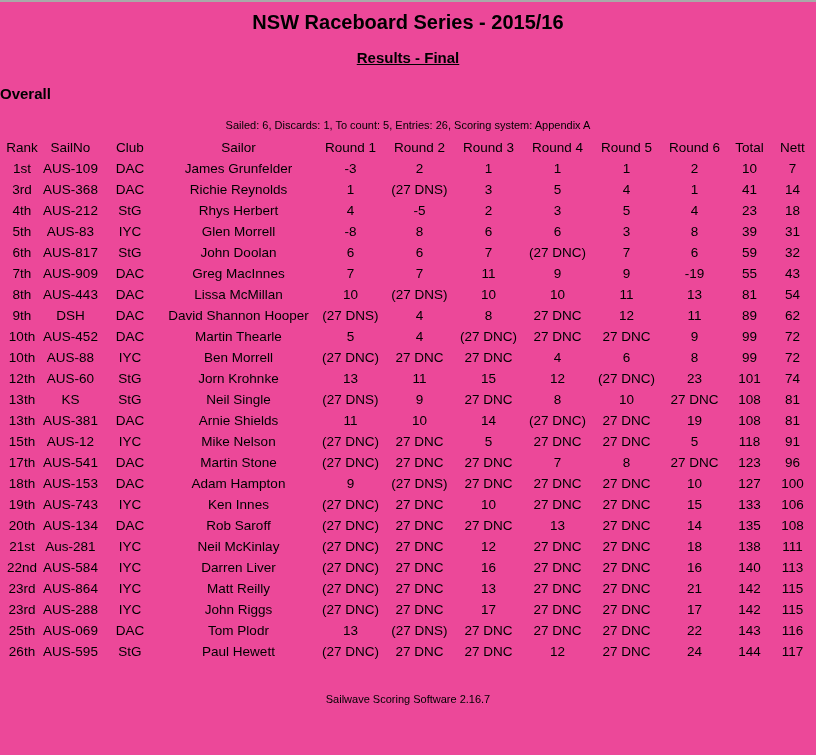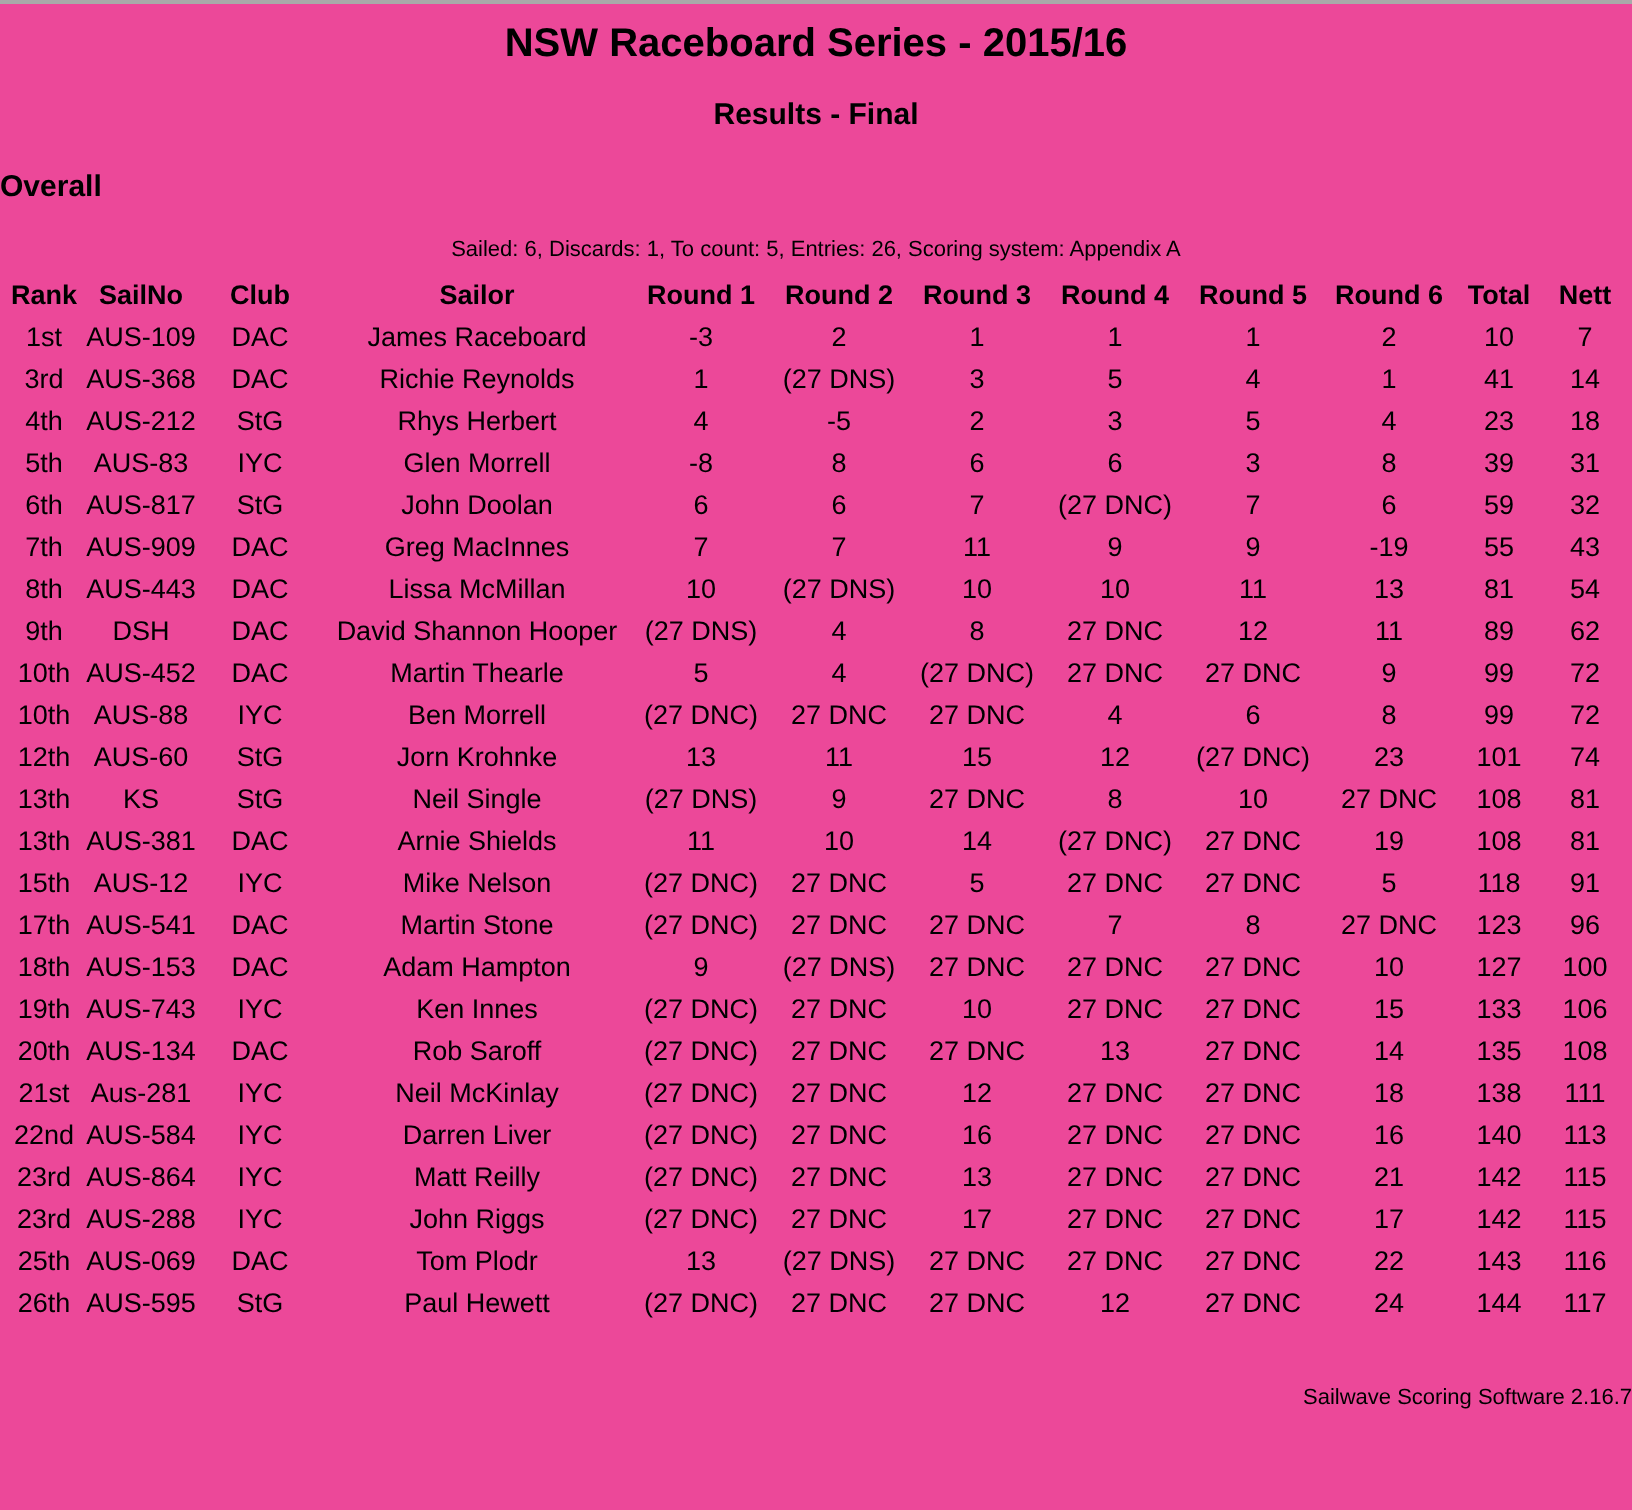--- a/index.html
+++ b/index.html
@@ -26,20 +26,21 @@
     text-align: center;
     margin: 9px 0 0 0;
     line-height: 23px;
   }
   h2.subtitle {
     font-size: 15px;
     font-weight: bold;
     text-align: center;
     margin: 15px 0 0 0;
     line-height: 17px;
+    text-decoration: underline;
   }
   h2.section {
     font-size: 15px;
     font-weight: bold;
     text-align: left;
     margin: 19px 0 0 0;
     line-height: 17px;
   }
   p.summary {
     font-size: 11px;
@@ -48,38 +49,38 @@
     line-height: 13px;
   }
   table.results {
     border-collapse: collapse;
     table-layout: fixed;
     width: 812px;
     margin: 4px 0 0 2px;
   }
   table.results th {
     font-size: 13.5px;
-    font-weight: bold;
+    font-weight: normal;
     text-align: center;
     padding: 0;
     height: 22px;
     white-space: nowrap;
     overflow: hidden;
   }
   table.results td {
     font-size: 13.5px;
     text-align: center;
     padding: 0;
     height: 21px;
     white-space: nowrap;
     overflow: hidden;
   }
   p.footer {
     font-size: 11px;
-    text-align: right;
+    text-align: center;
     margin: 31px 0 0 0;
     line-height: 13px;
   }
 </style>
 </head>
 <body>
 
 <div class="page">
 
   <div class="top-strip" style="background: rgb(169, 169, 169);"></div>
@@ -121,21 +122,21 @@
           <th>Round 6</th>
           <th>Total</th>
           <th>Nett</th>
         </tr>
     </thead>
     <tbody>
         <tr>
           <td>1st</td>
           <td>AUS-109</td>
           <td>DAC</td>
-          <td>James Raceboard</td>
+          <td>James Grunfelder</td>
           <td>-3</td>
           <td>2</td>
           <td>1</td>
           <td>1</td>
           <td>1</td>
           <td>2</td>
           <td>10</td>
           <td>7</td>
         </tr>
         <tr>

